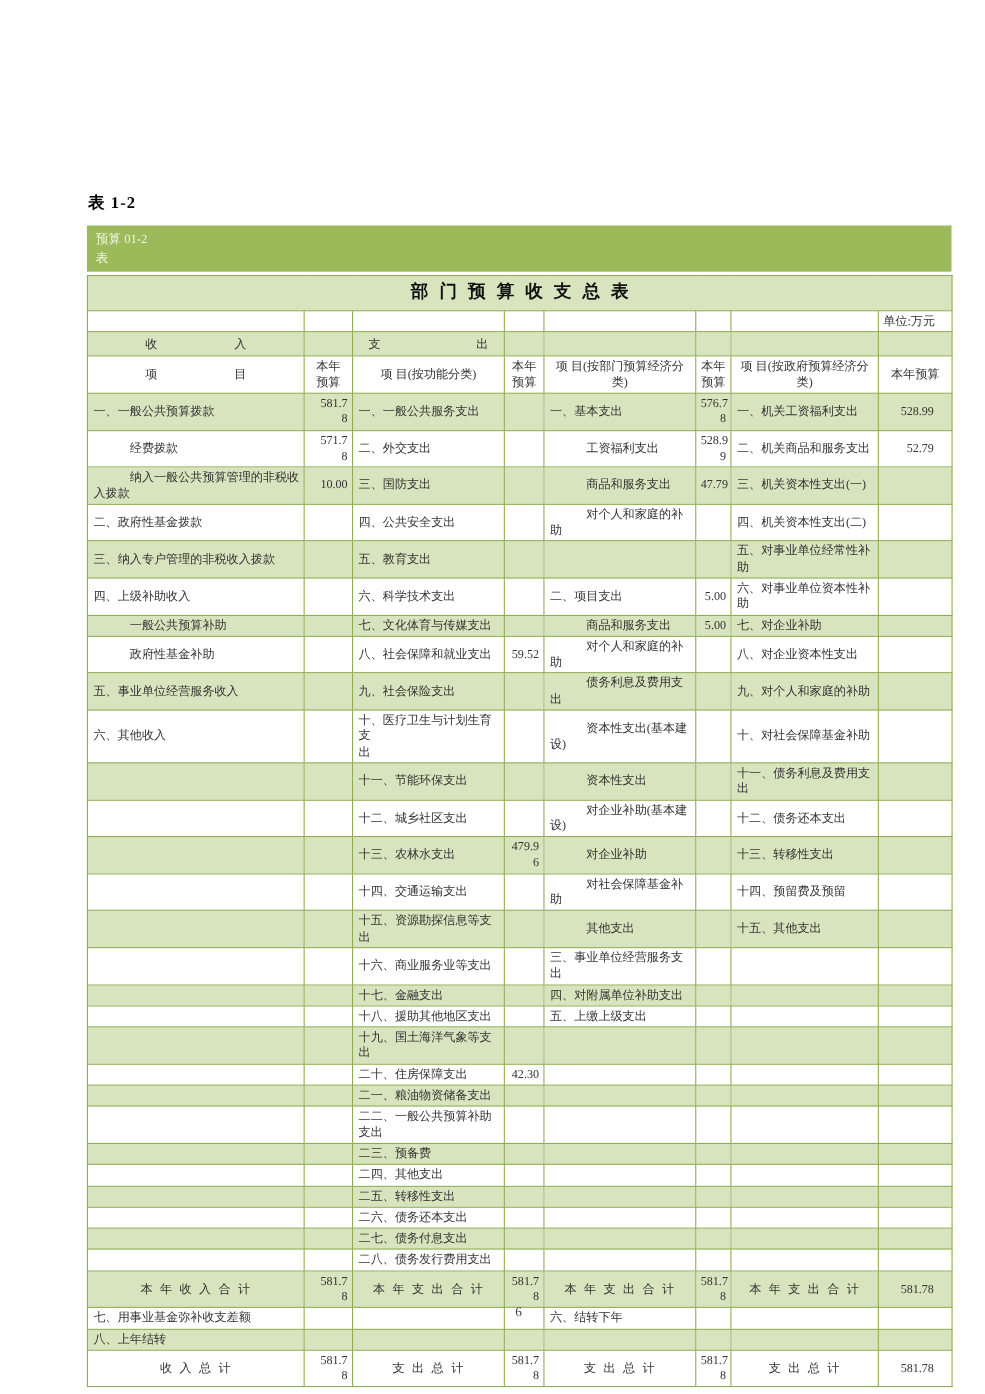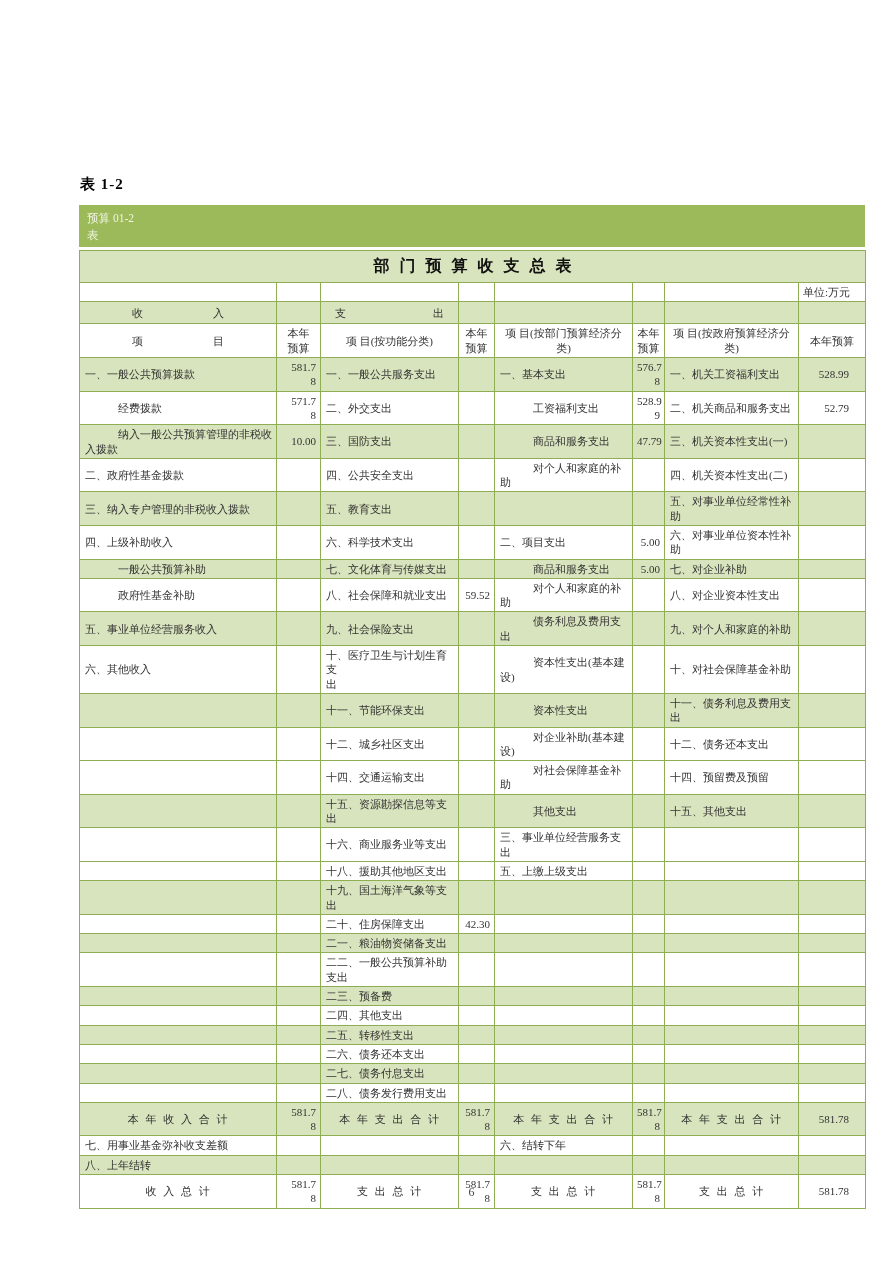--- a/index.html
+++ b/index.html
@@ -241,20 +241,31 @@
             <td class="item"></td>
             <td class="val"></td>
             <td class="item">十二、城乡社区支出</td>
             <td class="val"></td>
             <td class="item">　　　对企业补助(基本建
 设)</td>
             <td class="val"></td>
             <td class="item">十二、债务还本支出</td>
             <td class="val"></td>
           </tr>
+          <tr class="shade">
+            <td class="item"></td>
+            <td class="val"></td>
+            <td class="item">十三、农林水支出</td>
+            <td class="val">479.9
+6</td>
+            <td class="item">　　　对企业补助</td>
+            <td class="val"></td>
+            <td class="item">十三、转移性支出</td>
+            <td class="val"></td>
+          </tr>
           <tr class="plain">
             <td class="item"></td>
             <td class="val"></td>
             <td class="item">十四、交通运输支出</td>
             <td class="val"></td>
             <td class="item">　　　对社会保障基金补
 助</td>
             <td class="val"></td>
             <td class="item">十四、预留费及预留</td>
             <td class="val"></td>
@@ -268,20 +279,30 @@
             <td class="val"></td>
             <td class="item">十五、其他支出</td>
             <td class="val"></td>
           </tr>
           <tr class="plain">
             <td class="item"></td>
             <td class="val"></td>
             <td class="item">十六、商业服务业等支出</td>
             <td class="val"></td>
             <td class="item">三、事业单位经营服务支出</td>
+            <td class="val"></td>
+            <td class="item"></td>
+            <td class="val"></td>
+          </tr>
+          <tr class="shade">
+            <td class="item"></td>
+            <td class="val"></td>
+            <td class="item">十七、金融支出</td>
+            <td class="val"></td>
+            <td class="item">四、对附属单位补助支出</td>
             <td class="val"></td>
             <td class="item"></td>
             <td class="val"></td>
           </tr>
           <tr class="plain">
             <td class="item"></td>
             <td class="val"></td>
             <td class="item">十八、援助其他地区支出</td>
             <td class="val"></td>
             <td class="item">五、上缴上级支出</td>

